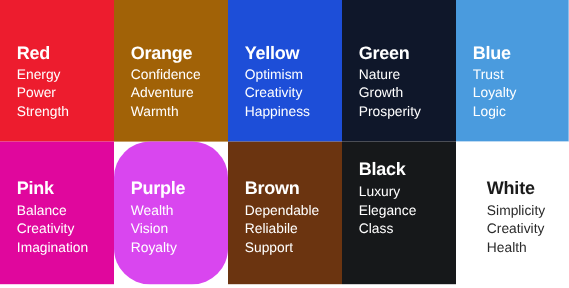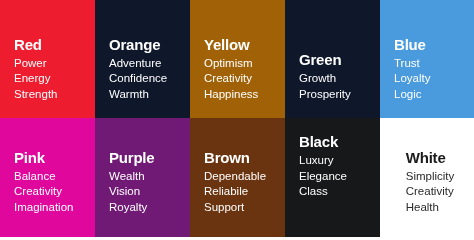--- a/index.html
+++ b/index.html
@@ -76,50 +76,51 @@
   .text-dark .swatch-trait { color: #2a2a2a; }
 </style>
 </head>
 <body style="background: rgb(255, 255, 255);">
 
 <div id="palette-grid">
     <div class="swatch row-top text-light" style="background: rgb(237, 28, 46);">
       <div class="swatch-inner">
         <div class="swatch-title">Red</div>
         <ul class="swatch-traits">
+          <li class="swatch-trait">Energy</li>
           <li class="swatch-trait">Power</li>
-          <li class="swatch-trait">Energy</li>
           <li class="swatch-trait">Strength</li>
         </ul>
       </div>
     </div>
-    <div class="swatch row-top text-light" style="background: #0f172a;">
+    <div class="swatch row-top text-light" style="background: #a16207;">
       <div class="swatch-inner">
         <div class="swatch-title">Orange</div>
         <ul class="swatch-traits">
+          <li class="swatch-trait">Confidence</li>
           <li class="swatch-trait">Adventure</li>
-          <li class="swatch-trait">Confidence</li>
           <li class="swatch-trait">Warmth</li>
         </ul>
       </div>
     </div>
-    <div class="swatch row-top text-light" style="background: #a16207;">
+    <div class="swatch row-top text-light" style="background: #1d4ed8;">
       <div class="swatch-inner">
         <div class="swatch-title">Yellow</div>
         <ul class="swatch-traits">
           <li class="swatch-trait">Optimism</li>
           <li class="swatch-trait">Creativity</li>
           <li class="swatch-trait">Happiness</li>
         </ul>
       </div>
     </div>
     <div class="swatch row-top text-light" style="background: #0f172a;">
       <div class="swatch-inner">
         <div class="swatch-title">Green</div>
         <ul class="swatch-traits">
+          <li class="swatch-trait">Nature</li>
           <li class="swatch-trait">Growth</li>
           <li class="swatch-trait">Prosperity</li>
         </ul>
       </div>
     </div>
     <div class="swatch row-top text-light" style="background: rgb(74, 155, 222);">
       <div class="swatch-inner">
         <div class="swatch-title">Blue</div>
         <ul class="swatch-traits">
           <li class="swatch-trait">Trust</li>
@@ -131,21 +132,21 @@
     <div class="swatch row-bottom text-light" style="background: rgb(224, 7, 157);">
       <div class="swatch-inner">
         <div class="swatch-title">Pink</div>
         <ul class="swatch-traits">
           <li class="swatch-trait">Balance</li>
           <li class="swatch-trait">Creativity</li>
           <li class="swatch-trait">Imagination</li>
         </ul>
       </div>
     </div>
-    <div class="swatch row-bottom text-light" style="background: #701a75;">
+    <div class="swatch row-bottom text-light" style="background: #d946ef; border-radius: 30px;">
       <div class="swatch-inner">
         <div class="swatch-title">Purple</div>
         <ul class="swatch-traits">
           <li class="swatch-trait">Wealth</li>
           <li class="swatch-trait">Vision</li>
           <li class="swatch-trait">Royalty</li>
         </ul>
       </div>
     </div>
     <div class="swatch row-bottom text-light" style="background: rgb(107, 52, 16);">

